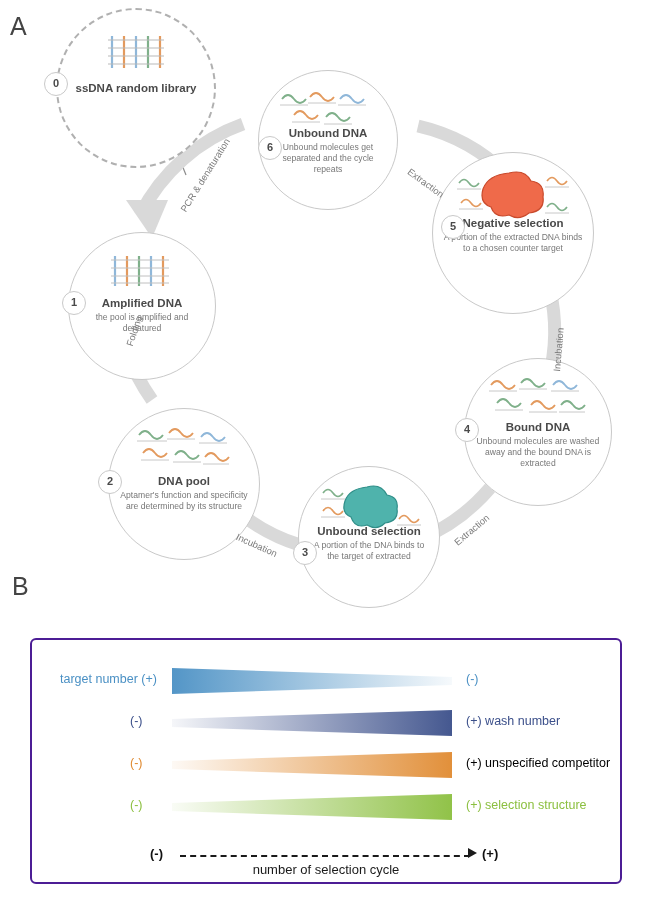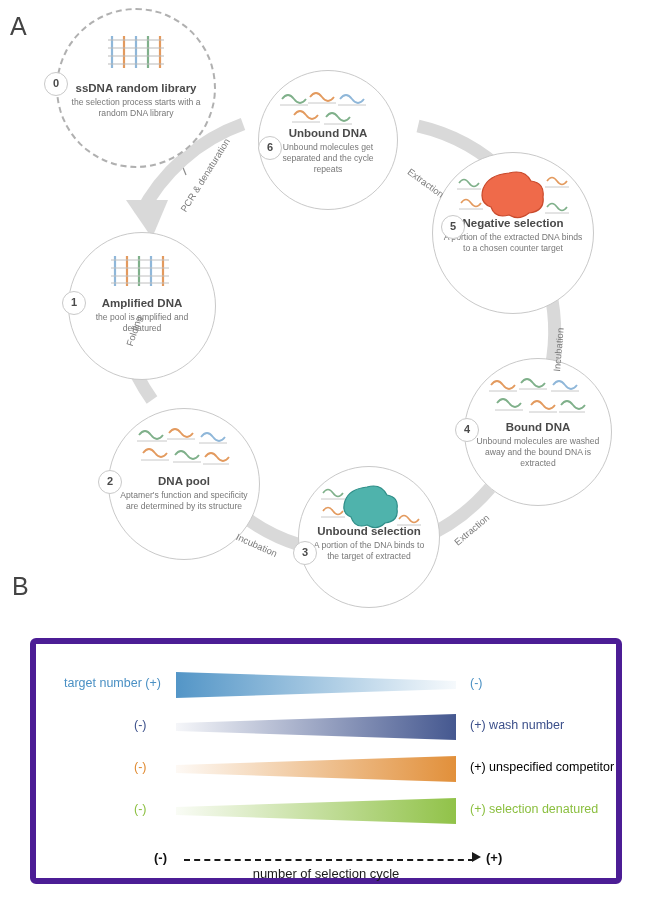--- a/index.html
+++ b/index.html
@@ -83,21 +83,21 @@
     position: absolute;
     left: 0; right: 0;
     text-align: center;
   }
 
   
   #panel-b {
     position: absolute;
     left: 30px; top: 638px;
     width: 592px; height: 246px;
-    border: 6px solid #4c1d95;
+    border: 2px solid #4c1d95;
     border-radius: 6px;
     background: #ffffff;
     box-sizing: border-box;
   }
   .row {
     position: absolute;
     height: 30px;
     left: 0; right: 0;
   }
   .row-label {
@@ -182,21 +182,20 @@
         </g>
         <g stroke="#b9b9b9" stroke-width="1">
           <line x1="4" y1="8" x2="60" y2="8"></line>
             <line x1="4" y1="16" x2="60" y2="16"></line>
           <line x1="4" y1="24" x2="60" y2="24"></line>
             <line x1="4" y1="32" x2="60" y2="32"></line>
         </g>
       </svg>
     </div>
     <div class="node-title" style="margin-top:72px;">ssDNA random library</div>
-    <div class="node-desc">the selection process starts with a random DNA library</div>
   </div>
   <div class="badge" style="left:44px; top:72px;">0</div>
 
   <div class="node" style="left:68px; top:232px; width:148px; height:148px;">
     <div class="strand-box" style="top:20px;">
       <svg width="70" height="36" viewBox="0 0 70 36">
         <g stroke-width="2.2" fill="none">
           <line x1="8" y1="3" x2="8" y2="33" stroke="#8fb7d9"></line>
           <line x1="20" y1="3" x2="20" y2="33" stroke="#e39a5e"></line>
           <line x1="32" y1="3" x2="32" y2="33" stroke="#7fb08a"></line>
@@ -394,21 +393,21 @@
     <div class="row-label" style="left:98px; color:#8bbf3f;">(-)</div>
     <svg class="wedge" style="left:140px; width:280px;" width="280" height="26" viewBox="0 0 280 26" preserveAspectRatio="none">
       <defs>
         <linearGradient id="g4" x1="0" y1="0" x2="1" y2="0">
           <stop offset="0%" stop-color="#8bbf3f" stop-opacity="0.05"></stop>
           <stop offset="100%" stop-color="#8bbf3f" stop-opacity="0.95"></stop>
         </linearGradient>
       </defs>
       <polygon points="0,9 280,0 280,26 0,17" fill="url(#g4)"></polygon>
     </svg>
-    <div class="row-label" style="left:434px; color:#8bbf3f;">(+) selection denatured</div>
+    <div class="row-label" style="left:434px; color:#8bbf3f;">(+) selection structure</div>
   </div>
 
   <div class="axis-minus">(-)</div>
   <div class="axis-line"></div>
   <div class="axis-arrow"></div>
   <div class="axis-plus">(+)</div>
   <div class="axis-caption">number of selection cycle</div>
 </div>
 
 </body></html>

